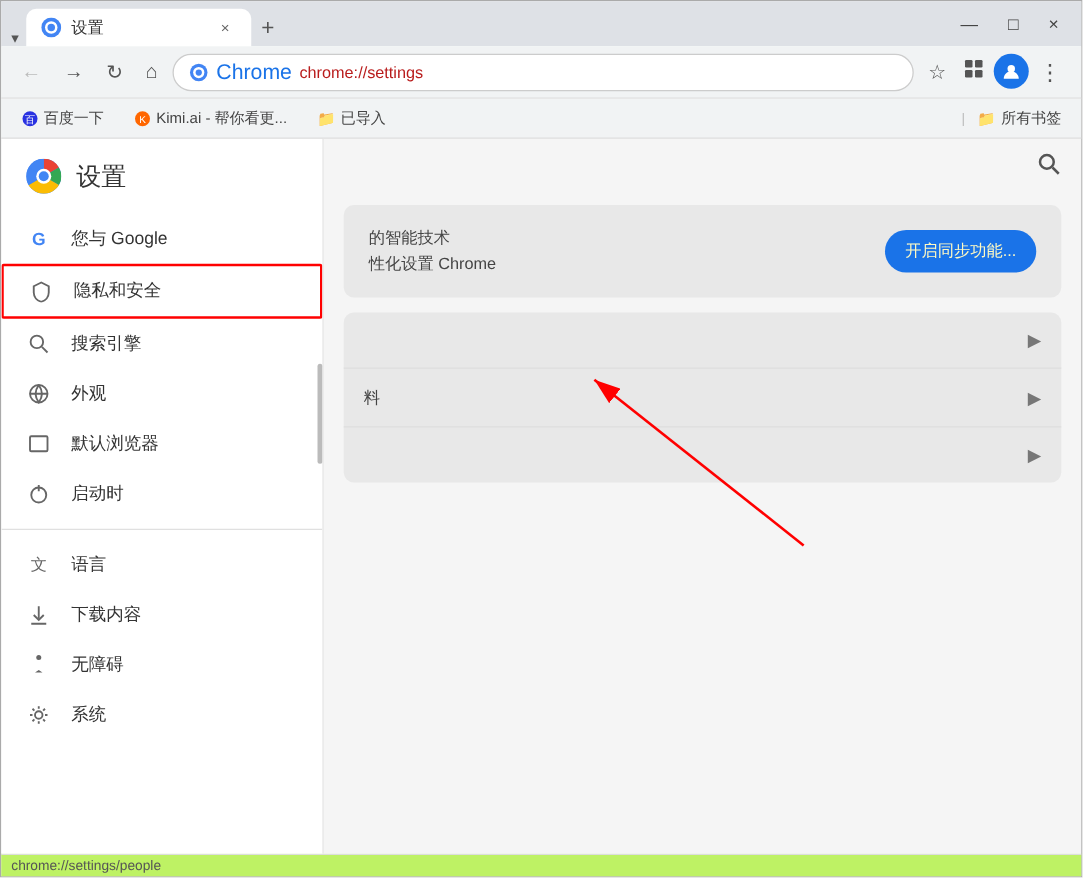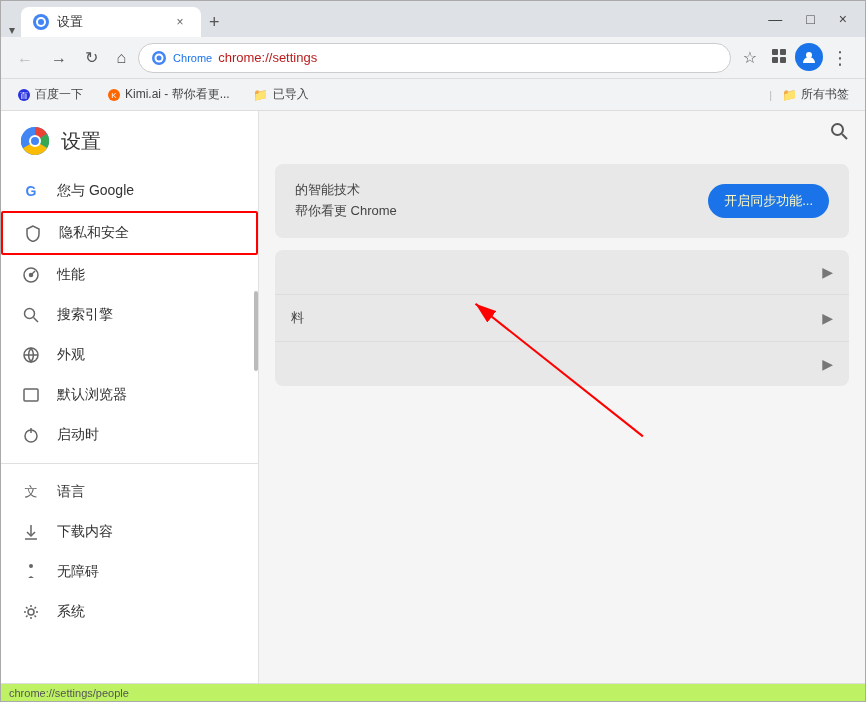--- a/index.html
+++ b/index.html
@@ -17,21 +17,21 @@
     .new-tab-btn { background: none; border: none; cursor: pointer; padding: 4px 8px; color: #555; font-size: 18px; }
     .window-controls { display: flex; gap: 4px; align-items: center; margin-left: auto; }
     .win-btn { background: none; border: none; cursor: pointer; padding: 4px 10px; color: #444; font-size: 14px; }
 
     
     .toolbar { background: #f1f3f4; height: 42px; display: flex; align-items: center; padding: 0 10px; gap: 6px; border-bottom: 1px solid #ddd; flex-shrink: 0; }
     .nav-btn { background: none; border: none; cursor: pointer; color: #555; font-size: 16px; padding: 4px 6px; border-radius: 4px; }
     .nav-btn.disabled { color: #bbb; cursor: default; }
     .address-bar { flex: 1; display: flex; align-items: center; background: #fff; border: 1px solid #ccc; border-radius: 20px; padding: 0 12px; height: 30px; gap: 6px; font-size: 13px; }
     .address-bar .site-icon { width: 16px; height: 16px; display: flex; align-items: center; justify-content: center; }
-    .chrome-brand { color: #1a73e8; font-weight: 500; font-size: 11px; }
+    .chrome-brand { color: #1a73e8; font-weight: 500; font-size: 17px; }
     .address-text { color: #b91c1c; font-size: 13px; }
     .toolbar-actions { display: flex; gap: 2px; }
     .toolbar-icon-btn { background: none; border: none; cursor: pointer; color: #555; font-size: 16px; padding: 4px 6px; border-radius: 4px; }
     .profile-btn { width: 28px; height: 28px; border-radius: 50%; background: #1a73e8; border: none; cursor: pointer; display: flex; align-items: center; justify-content: center; color: #fff; font-size: 14px; }
 
     
     .bookmarks-bar { background: #f1f3f4; height: 32px; display: flex; align-items: center; padding: 0 10px; gap: 12px; border-bottom: 1px solid #ddd; font-size: 12px; color: #444; flex-shrink: 0; }
     .bookmark-item { display: flex; align-items: center; gap: 4px; cursor: pointer; padding: 2px 6px; border-radius: 4px; white-space: nowrap; }
     .bookmarks-separator { margin-left: auto; display: flex; align-items: center; gap: 4px; }
 
@@ -204,30 +204,20 @@
 
         <div class="sidebar-item highlighted" style="border: 2.5px solid red; border-radius:2px;">
           <div class="sidebar-item-icon">
             <svg width="18" height="18" viewBox="0 0 18 18" fill="none" stroke="#666" stroke-width="1.5">
               <path d="M9 2L3 5v5c0 3.5 2.5 6.5 6 7.5 3.5-1 6-4 6-7.5V5L9 2z"></path>
             </svg>
           </div>
           <span>隐私和安全</span>
         </div>
 
-        <div class="sidebar-item">
-          <div class="sidebar-item-icon">
-            <svg width="18" height="18" viewBox="0 0 18 18" fill="none" stroke="#666" stroke-width="1.5">
-              <circle cx="9" cy="9" r="7"></circle>
-              <path d="M9 9 L13 5"></path>
-              <circle cx="9" cy="9" r="1.5" fill="#666"></circle>
-            </svg>
-          </div>
-          <span>性能</span>
-        </div>
 
         <div class="sidebar-item">
           <div class="sidebar-item-icon">
             <svg width="18" height="18" viewBox="0 0 18 18" fill="none" stroke="#666" stroke-width="1.5">
               <circle cx="7.5" cy="7.5" r="5"></circle>
               <line x1="11.5" y1="11.5" x2="16" y2="16"></line>
             </svg>
           </div>
           <span>搜索引擎</span>
         </div>
@@ -314,21 +304,21 @@
           <svg width="20" height="20" viewBox="0 0 20 20" fill="none" stroke="#555" stroke-width="2">
             <circle cx="8.5" cy="8.5" r="5.5"></circle>
             <line x1="13" y1="13" x2="18" y2="18"></line>
           </svg>
         </button>
       </div>
 
       <div class="sync-card">
         <div class="sync-card-text">
           <div>的智能技术</div>
-          <div>帮你看更 Chrome</div>
+          <div>性化设置 Chrome</div>
         </div>
         <button class="sync-btn">开启同步功能...</button>
       </div>
 
       <div class="content-section">
         <div class="content-row">
           <span class="content-row-text"></span>
           <span class="chevron">▶</span>
         </div>
         <div class="content-row">

